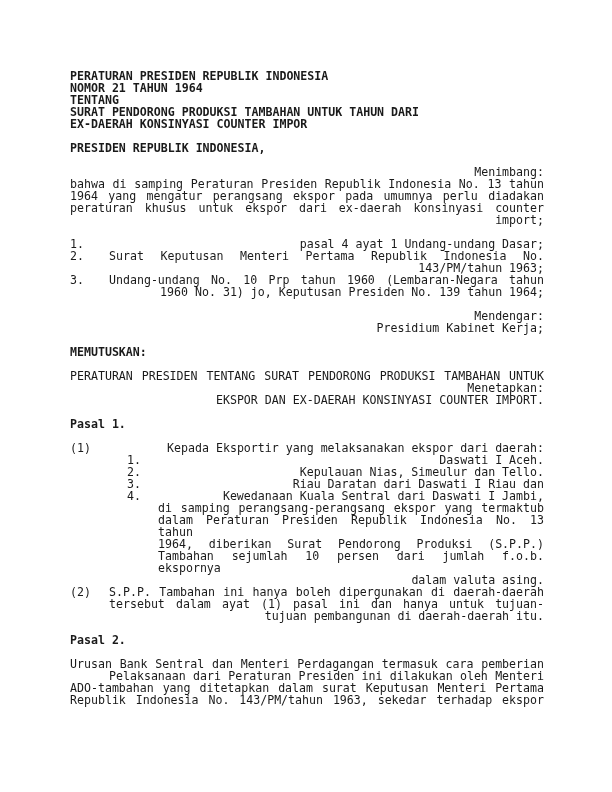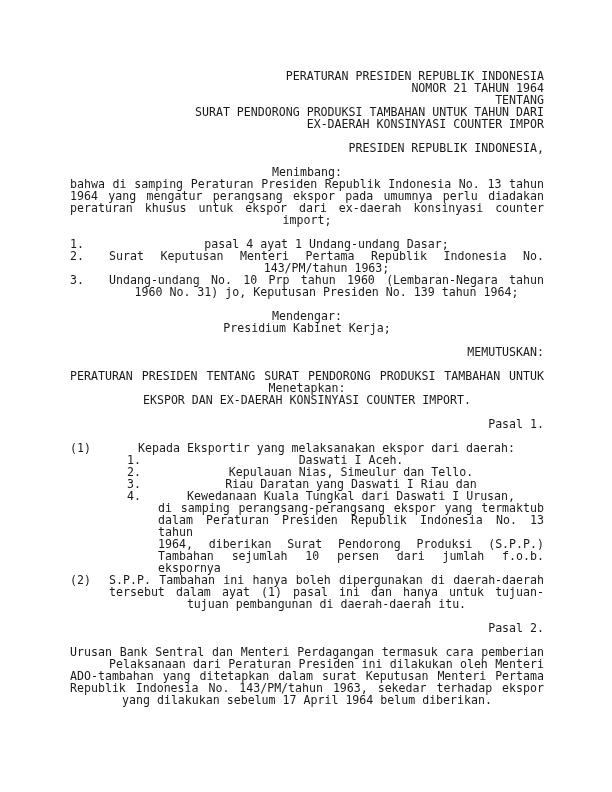--- a/index.html
+++ b/index.html
@@ -22,23 +22,23 @@
     width: 474px;
     color: #1a1a1a;
     font-family: "DejaVu Sans Mono", "Liberation Mono", monospace;
     font-size: 11.6px;
     line-height: 12px;
     text-align: left;
   }
   .line {
     position: relative;
     min-height: 12px;
-    text-align: center;
+    text-align: right;
   }
-  .line.center { text-align: right; }
+  .line.center { text-align: left; font-weight: bold; }
   .line.justify {
     text-align: justify;
     text-align-last: justify;
   }
   
   .line.ind1 { padding-left: 39px; }
   .line.ind2 { padding-left: 88px; }
   .marker {
     position: absolute;
     left: 0;
@@ -79,31 +79,31 @@
       <div class="line blank"></div>
       <div class="line justify"><span>PERATURAN PRESIDEN TENTANG SURAT PENDORONG PRODUKSI TAMBAHAN UNTUK</span></div>
       <div class="line"><span>Menetapkan:</span></div>
       <div class="line"><span>EKSPOR DAN EX-DAERAH KONSINYASI COUNTER IMPORT.</span></div>
       <div class="line blank"></div>
       <div class="line center"><span>Pasal 1.</span></div>
       <div class="line blank"></div>
       <div class="line ind1"><span class="marker">(1)</span><span>Kepada Eksportir yang melaksanakan ekspor dari daerah:</span></div>
       <div class="line ind2"><span class="marker ml1">1.</span><span>Daswati I Aceh.</span></div>
       <div class="line ind2"><span class="marker ml1">2.</span><span>Kepulauan Nias, Simeulur dan Tello.</span></div>
-      <div class="line ind2"><span class="marker ml1">3.</span><span>Riau Daratan yang Daswati I Riau dan</span></div>
-      <div class="line ind2"><span class="marker ml1">4.</span><span>Kewedanaan Kuala Tungkal dari Daswati I Urusan,</span></div>
+      <div class="line ind2"><span class="marker ml1">3.</span><span>Riau Daratan dari Daswati I Riau dan</span></div>
+      <div class="line ind2"><span class="marker ml1">4.</span><span>Kewedanaan Kuala Sentral dari Daswati I Jambi,</span></div>
       <div class="line justify ind2"><span>di samping perangsang-perangsang ekspor yang termaktub</span></div>
       <div class="line justify ind2"><span>dalam Peraturan Presiden Republik Indonesia No. 13 tahun</span></div>
       <div class="line justify ind2"><span>1964, diberikan Surat Pendorong Produksi (S.P.P.)</span></div>
       <div class="line justify ind2"><span>Tambahan sejumlah 10 persen dari jumlah f.o.b. ekspornya</span></div>
+      <div class="line ind2"><span>dalam valuta asing.</span></div>
       <div class="line justify ind1"><span class="marker">(2)</span><span>S.P.P. Tambahan ini hanya boleh dipergunakan di daerah-daerah</span></div>
       <div class="line justify ind1"><span>tersebut dalam ayat (1) pasal ini dan hanya untuk tujuan-</span></div>
       <div class="line ind1"><span>tujuan pembangunan di daerah-daerah itu.</span></div>
       <div class="line blank"></div>
       <div class="line center"><span>Pasal 2.</span></div>
       <div class="line blank"></div>
       <div class="line justify"><span>Urusan Bank Sentral dan Menteri Perdagangan termasuk cara pemberian</span></div>
       <div class="line justify ind1"><span>Pelaksanaan dari Peraturan Presiden ini dilakukan oleh Menteri</span></div>
       <div class="line justify"><span>ADO-tambahan yang ditetapkan dalam surat Keputusan Menteri Pertama</span></div>
       <div class="line justify"><span>Republik Indonesia No. 143/PM/tahun 1963, sekedar terhadap ekspor</span></div>
-      <div class="line"><span>yang dilakukan sebelum 17 April 1964 belum diberikan.</span></div>
     </div>
 </div>
 
 </body></html>

